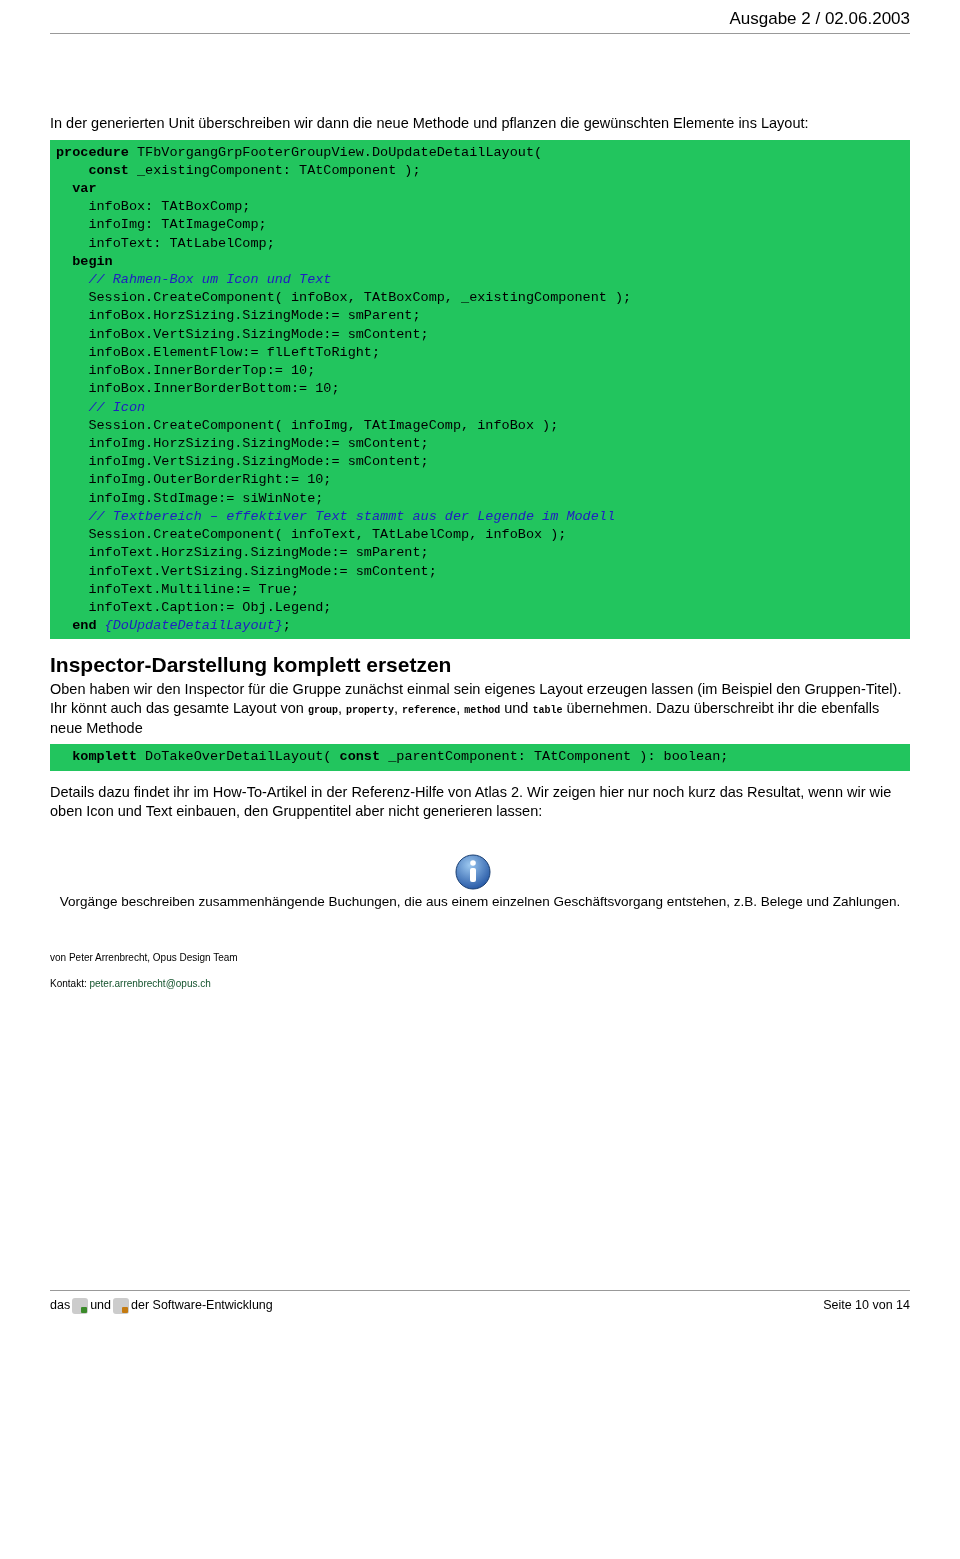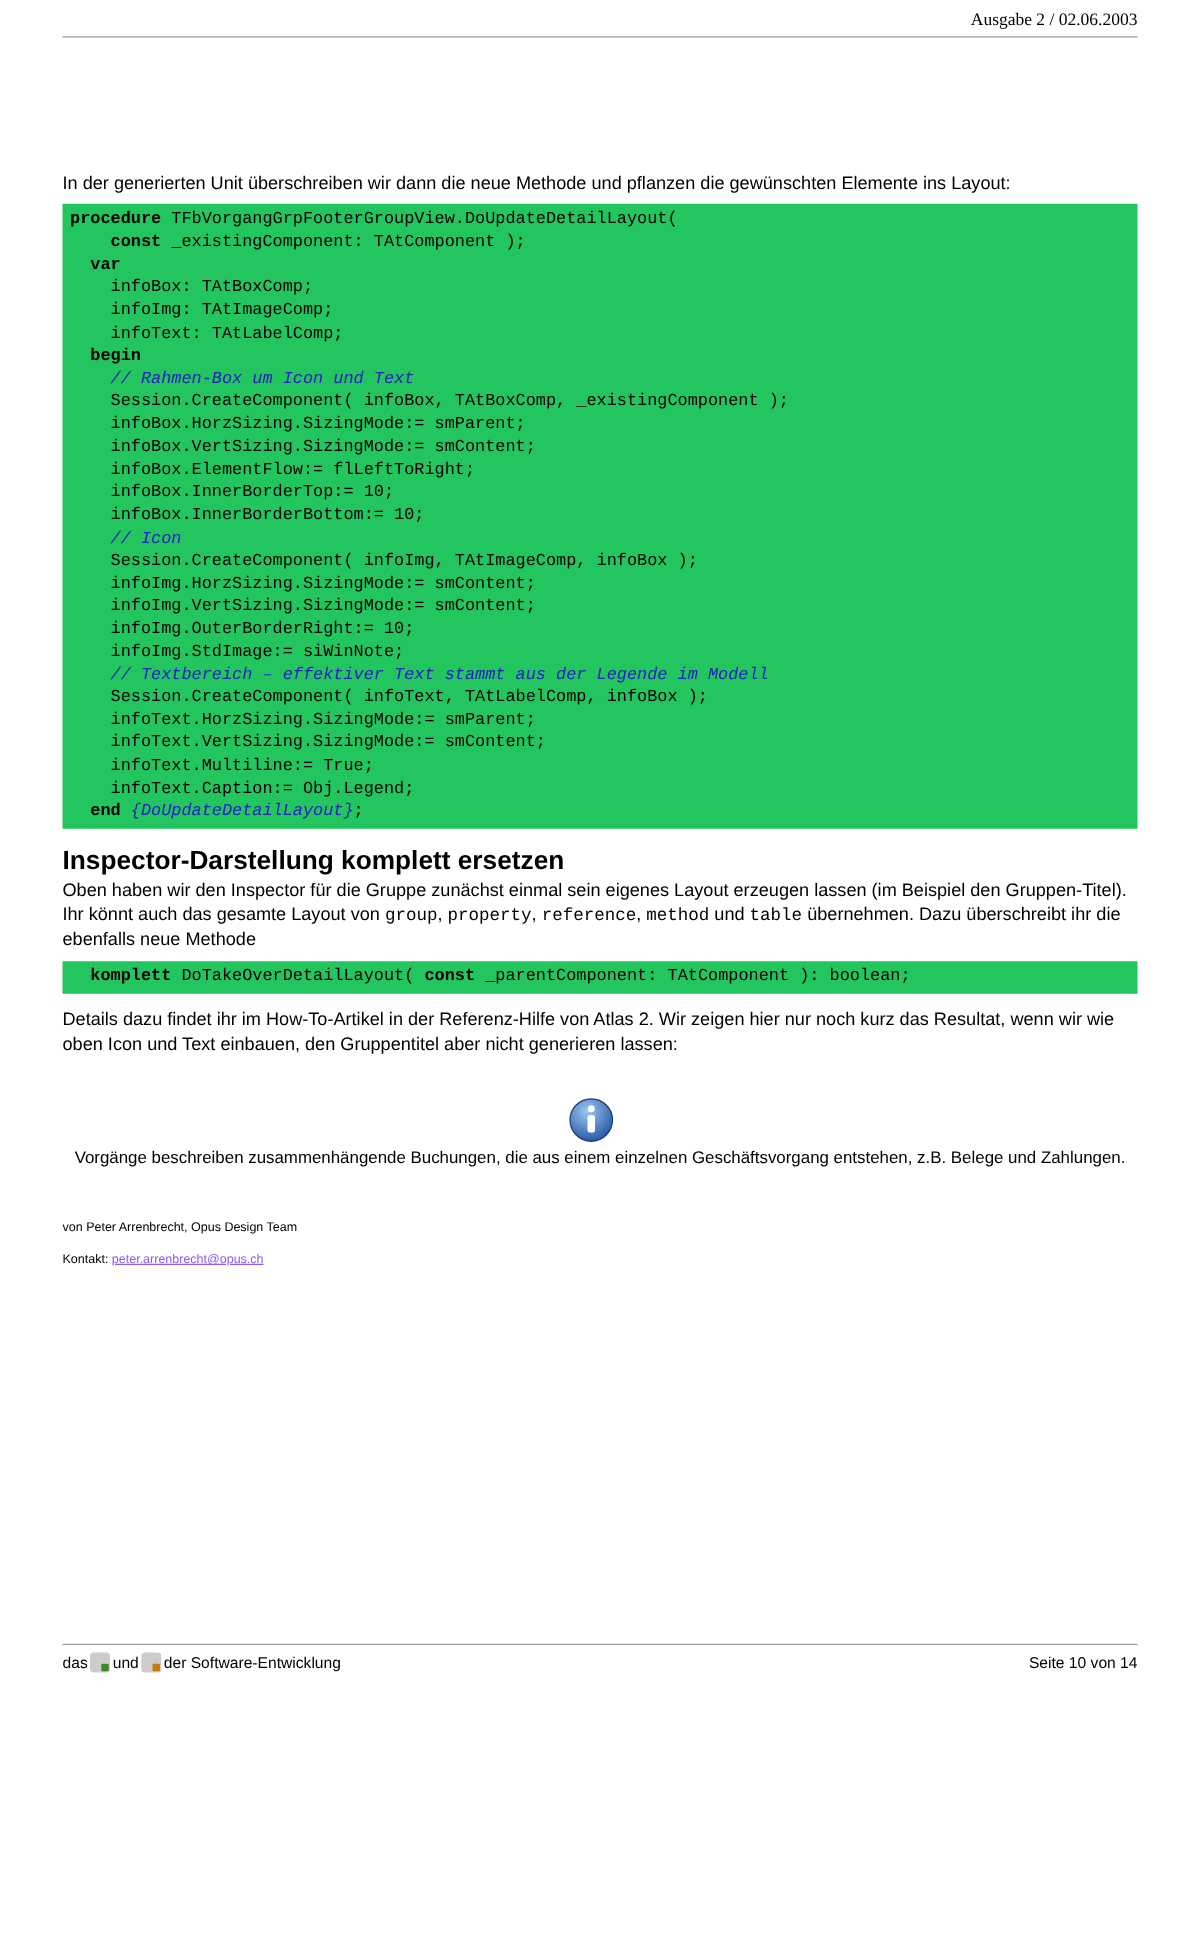--- a/index.html
+++ b/index.html
@@ -7,55 +7,54 @@
     font-family: "Trebuchet MS", "Lucida Sans", Arial, sans-serif;
     background: #fff;
     color: #000;
     font-size: 14.5px;
     line-height: 1.35;
     width: 960px;
     padding: 0 50px 20px 50px;
   }
   .header-line {
     text-align: right;
-    font-size: 14px;
+    font-size: 17px;
     padding: 8px 0 2px 0;
     border-bottom: 1px solid #999;
-    margin-bottom: 108px;
-    font-family: Liberation Serif, serif;
+    margin-bottom: 80px;
   }
   .para { margin-bottom: 6px; }
   .codeblock {
     background: #22c55e;
     font-family: "Courier New", monospace;
     font-size: 13.5px;
     line-height: 1.35;
     padding: 4px 6px;
     margin: 4px 0 12px 0;
     white-space: pre;
     overflow: hidden;
   }
   .kw { font-weight: bold; }
   .cm { color: #2020c0; font-style: italic; }
   .section-title { font-weight: bold; font-size: 21px; margin-top: 10px; }
-  .mono-inline { font-family: "Courier New", monospace; font-size: 14px; }
+  .mono-inline { font-family: "Courier New", monospace; font-size: 10px; font-weight: bold; }
   .info-row { display: flex; align-items: center; margin: 30px 0 40px 0; flex-direction: column; }
   .info-icon {
     width: 40px; height: 40px;
     flex: 0 0 40px;
     margin-right: 14px;
   }
   .info-text {
     font-family: Verdana, Arial, sans-serif;
     font-size: 13.5px;
     line-height: 1.45;
     color: #000;
   }
   .author { font-size: 10px; margin-top: 12px; }
-  .email { color: #8b5cf6; text-decoration: underline; }
+  .email { color: #14532d; }
   .footer {
     margin-top: 300px;
     border-top: 1px solid #999;
     padding-top: 6px;
     display: flex;
     justify-content: space-between;
     align-items: center;
     font-size: 12.5px;
   }
   .footer-left { display:flex; align-items:center; gap:2px; }

